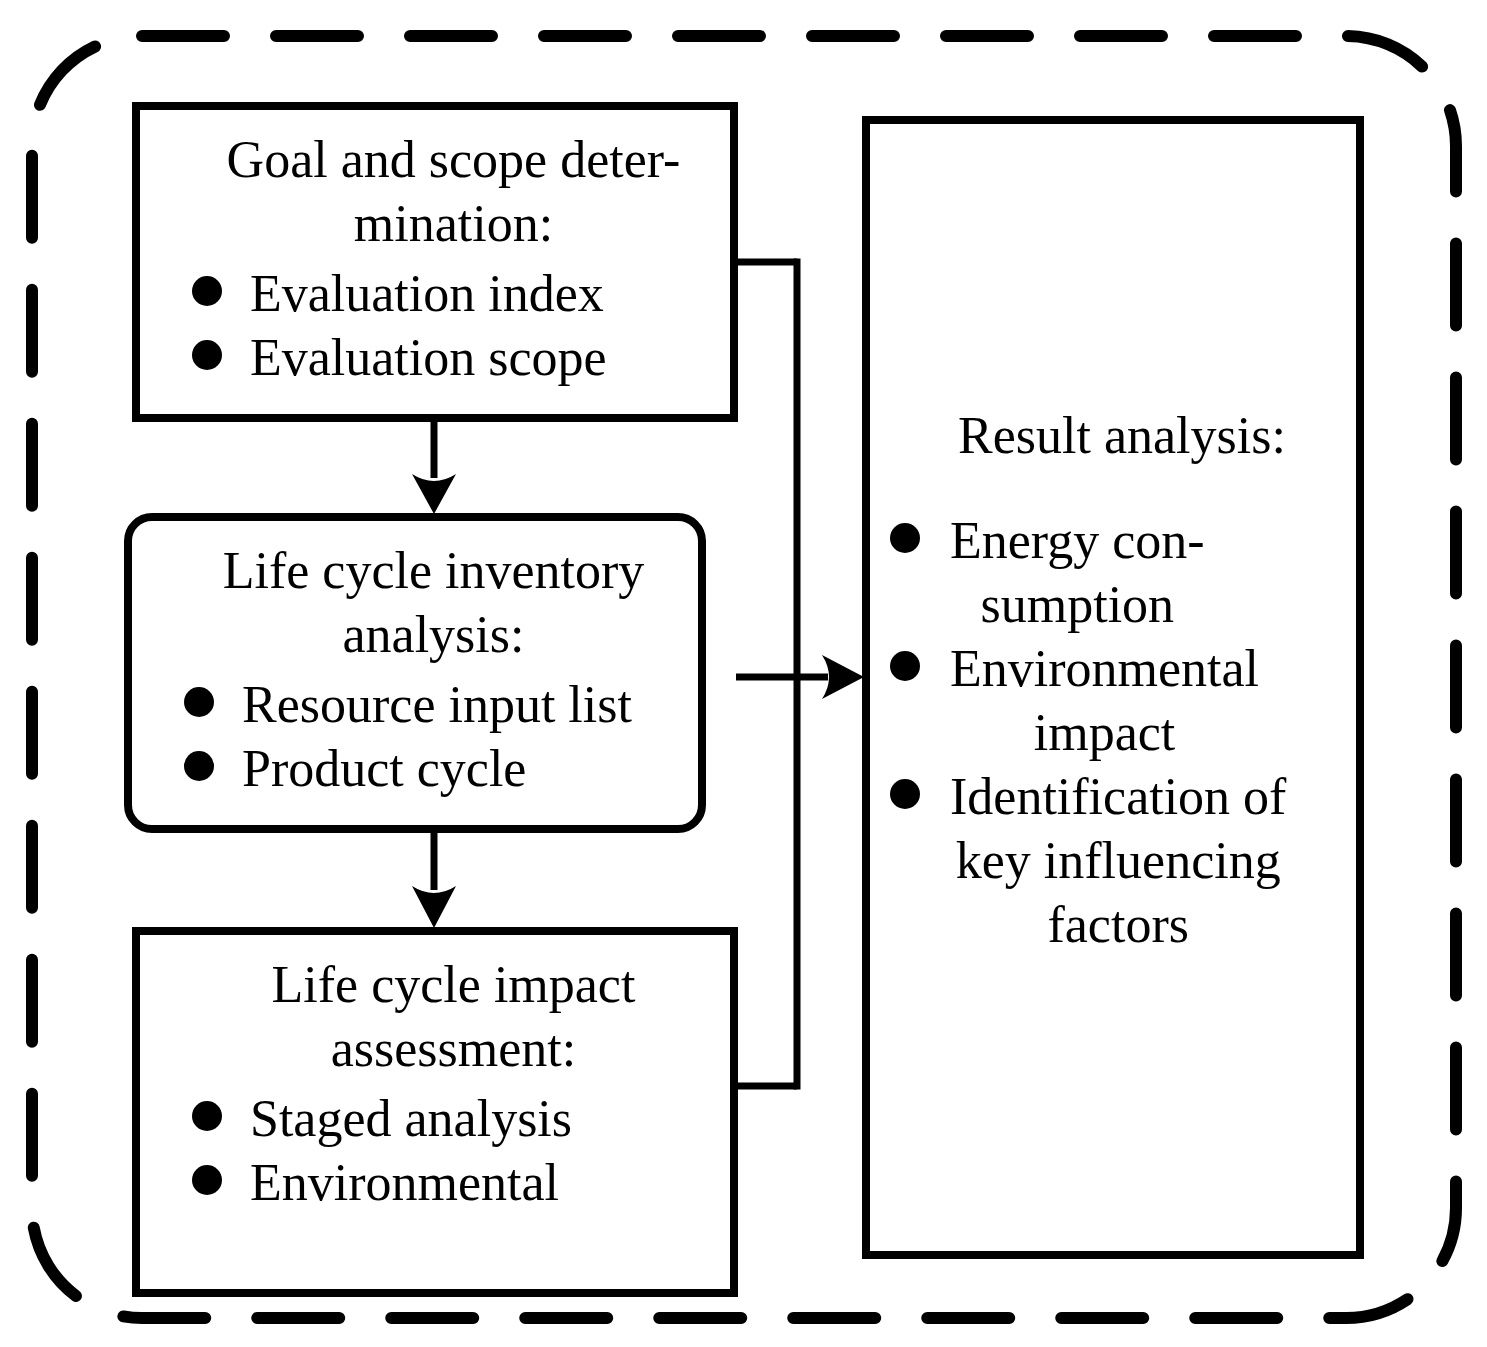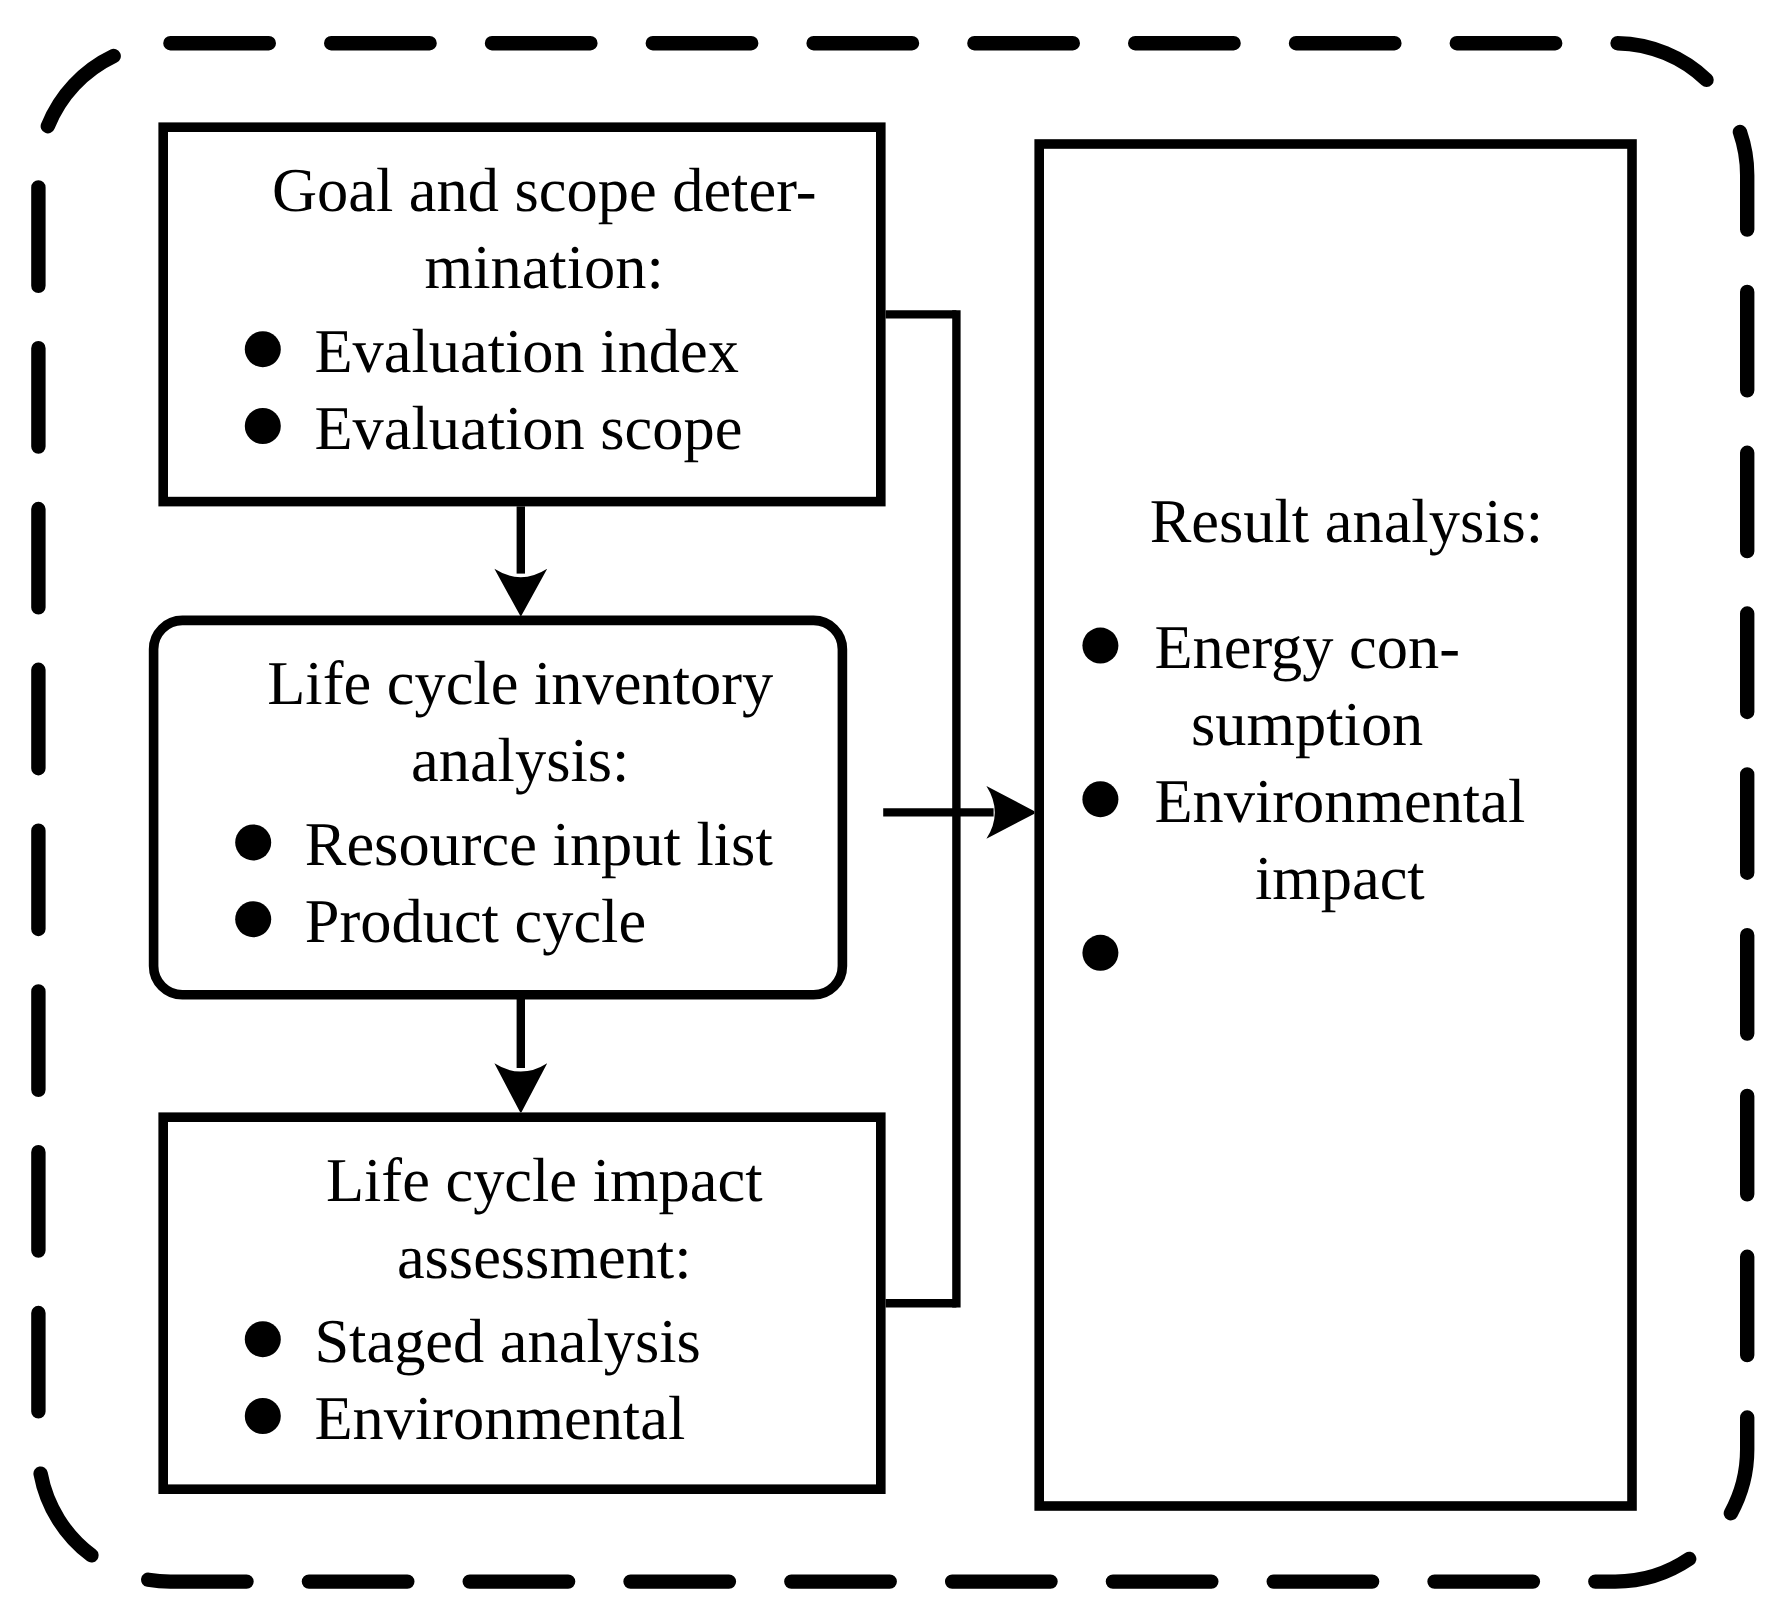--- a/index.html
+++ b/index.html
@@ -25,37 +25,36 @@
     height: 1347px;
   }
   .box {
     position: absolute;
     box-sizing: border-box;
     background: #ffffff;
     border: 8px solid #000000;
   }
   .box1 { left: 132px; top: 102px; width: 606px; height: 320px; }
   .box2 { left: 124px; top: 513px; width: 582px; height: 320px; border-radius: 28px; }
-  .box3 { left: 132px; top: 927px; width: 606px; height: 318px; }
+  .box3 { left: 132px; top: 927px; width: 606px; height: 370px; }
   .box4 { left: 862px; top: 116px; width: 502px; height: 1143px; }
 
   .heading {
     font-size: 52px;
     line-height: 64px;
     white-space: pre-line;
   }
   .box-left .heading { margin: 18px 0 6px 37px; }
   .box4 .heading { margin: 280px 0 41px 18px; }
 
   .bullet {
     display: flex;
     align-items: flex-start;
     font-size: 52px;
     line-height: 64px;
-    padding-left: 12px;
   }
   .dot {
     flex: none;
     width: 30px;
     height: 30px;
     border-radius: 50%;
     background: #000000;
     margin-top: 14px;
   }
   .box-left .dot { margin-left: 52px; }
@@ -148,17 +147,20 @@
         <span class="bullet-text">Energy con-
 sumption</span>
       </div>
       <div class="bullet">
         <span class="dot"></span>
         <span class="bullet-text">Environmental
 impact</span>
       </div>
       <div class="bullet">
         <span class="dot"></span>
+        <span class="bullet-text">Identification of
+key influencing
+factors</span>
       </div>
     </div>
   </div>
 
 </div>
 
 </body></html>

